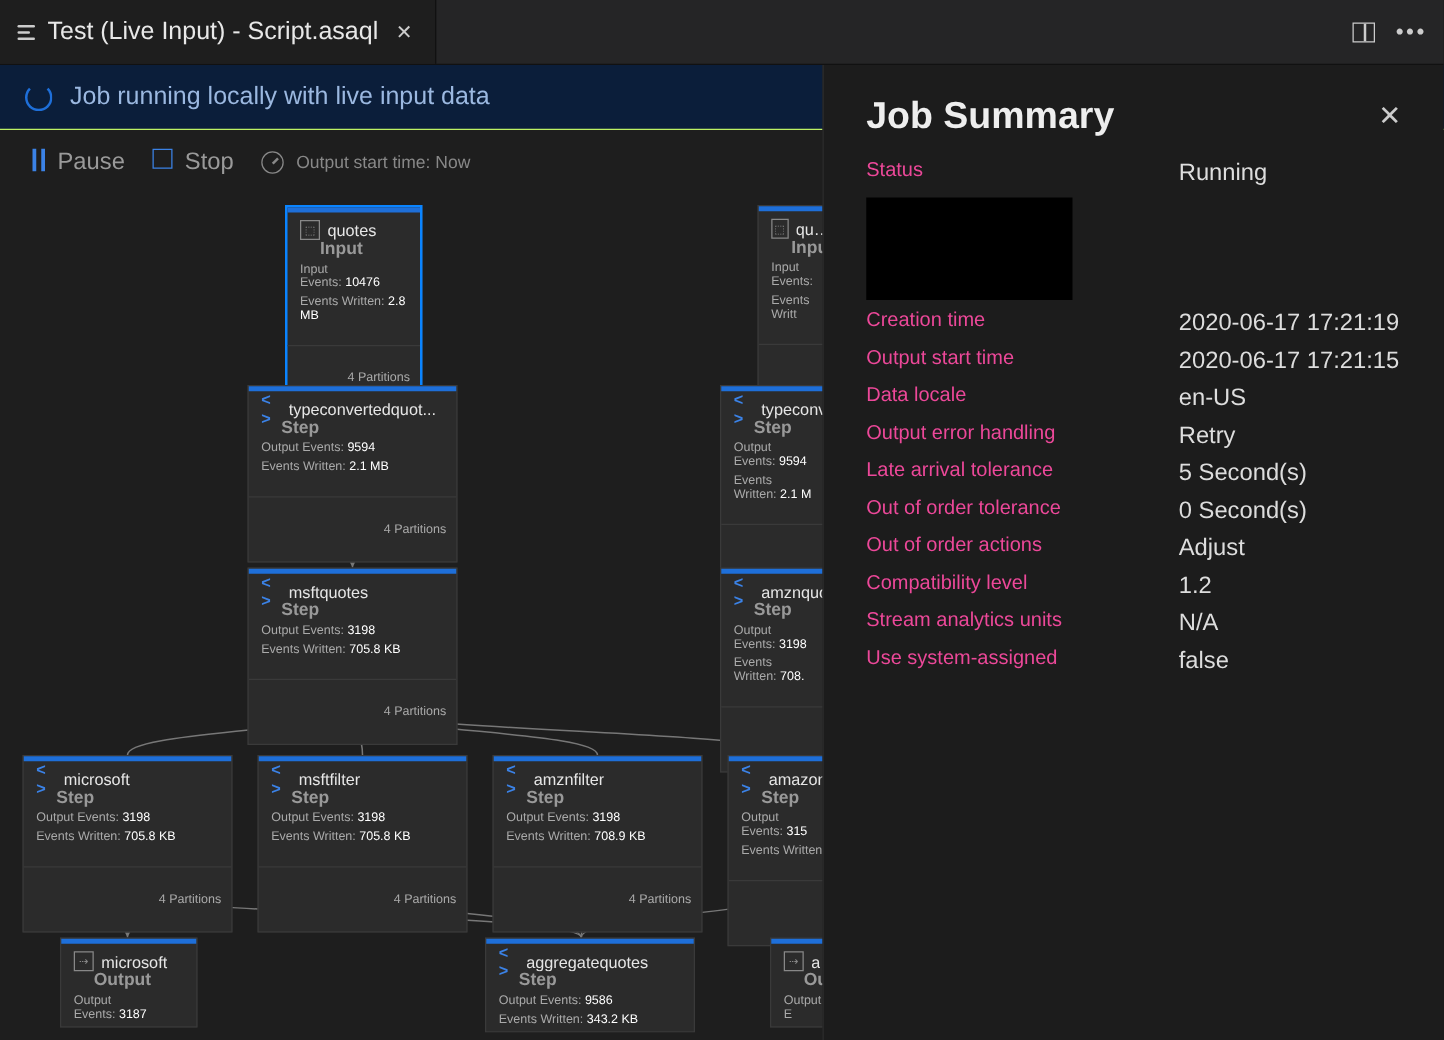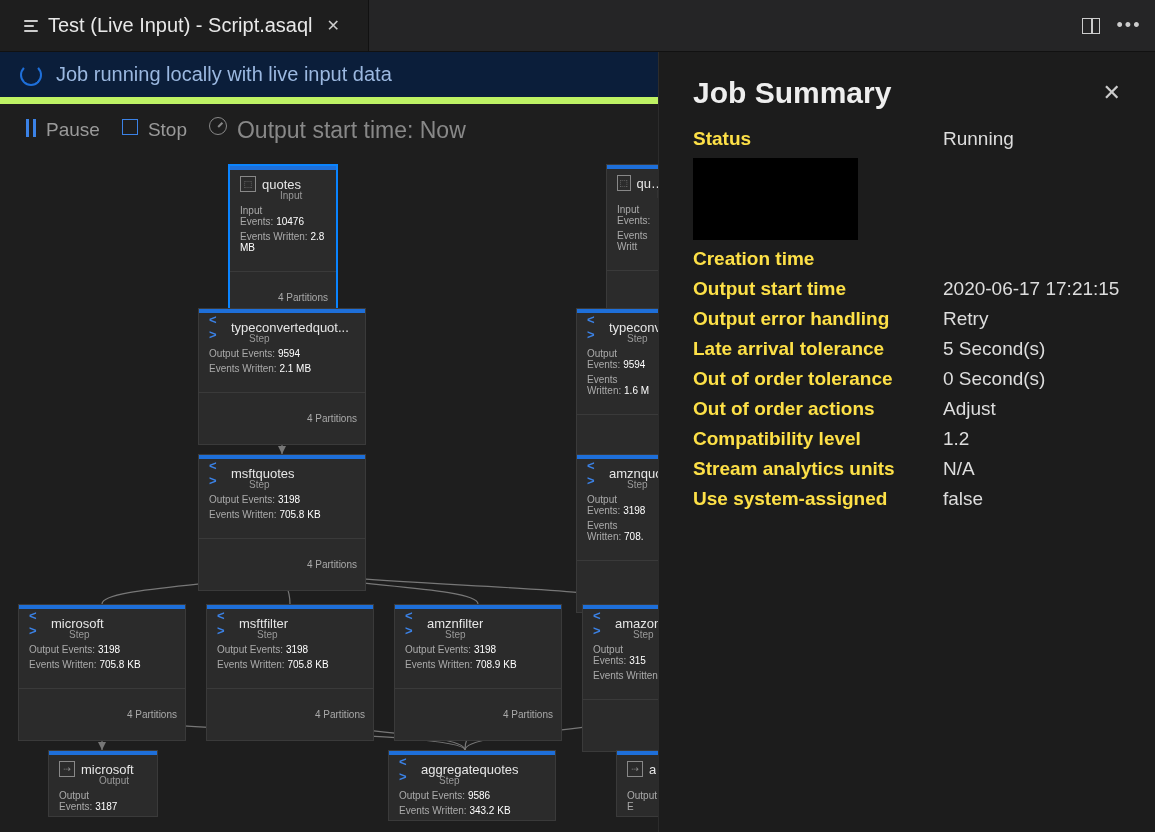--- a/index.html
+++ b/index.html
@@ -17,21 +17,21 @@
     display: flex;
     align-items: center;
     height: 52px;
     background: #252526;
     border-bottom: 1px solid #111;
   }
   .tab {
     display: flex;
     align-items: center;
     gap: 10px;
-    padding: 0 24px;
+    padding: 0 14px;
     height: 100%;
     background: #1e1e1e;
     border-right: 1px solid #111;
   }
   .tab .menu-icon { display:flex; flex-direction:column; gap:3px; cursor:pointer; }
   .tab .menu-icon span { width:14px; height:2px; background:#ccc; border-radius:1px; }
   .tab .menu-icon span:nth-child(2){width:10px;}
   .tab .menu-icon span:nth-child(3){width:14px;}
   .tab-title { color:#e8e8e8; font-size:20px; }
   .tab-close { font-size:16px; color:#ccc; cursor:pointer; padding:2px 4px;}
@@ -43,21 +43,21 @@
   .more-dots { letter-spacing:2px; font-size:18px; }
 
   
   .statusbar {
     height:52px;
     display:flex;
     align-items:center;
     gap:14px;
     padding:0 20px;
     background:#0b1e3a;
-    border-bottom:7px solid #bef264;
+    border-bottom:1px solid #bef264;
   }
   .spinner {
     width:22px;height:22px;border:2.5px solid #1e6fd9;border-top-color:transparent;border-radius:50%;
     animation:spin 1.2s linear infinite;
   }
   @keyframes spin{to{transform:rotate(360deg)}}
   .status-text { color:#9bb8e0; font-size:20px; }
 
   
   .toolbar {
@@ -68,21 +68,21 @@
     background:#1e1e1e;
   }
   .tb-btn { display:flex; gap:10px; cursor:pointer; color:#9a9a9a; font-size:19px; }
   .pause-glyph { display:flex; gap:4px;}
   .pause-glyph span{width:3px;height:18px;background:#3b82e6;}
   .stop-glyph { width:16px;height:16px;border:1.5px solid #3b82e6; }
   .clock-glyph {
     width:18px;height:18px;border:1.5px solid #888;border-radius:50%;position:relative;
   }
   .clock-glyph::after{content:'';position:absolute;left:50%;top:50%;width:6px;height:1.5px;background:#888;transform-origin:left;transform:rotate(-45deg);}
-  .output-time { color:#888; font-size:23px; }
+  .output-time { color:#888; font-size:14px; }
 
   
   .canvas {
     position:absolute;
     left:12px; top:156px;
     width:660px; height:670px;
     overflow:hidden;
   }
   .node {
     position:absolute;
@@ -92,21 +92,21 @@
     color:#d0d0d0;
     width:168px;
   }
   .node.selected { border:2px solid #0a84ff; }
   .node .header-strip { height:4px; background:#1e6fd9; }
   .node .body { padding:6px 10px 4px; }
   .node .row1 { display:flex; align-items:center; gap:6px; }
   .node .nicon { width:16px;height:16px;border:1px solid #888;display:flex;align-items:center;justify-content:center;font-size:9px;color:#888;}
   .node .nicon.step { border:none; color:#3b82e6; font-weight:bold; font-size:13px; }
   .node .nname { font-size:13px; color:#e6e6e6; white-space:nowrap; overflow:hidden; text-overflow:ellipsis; }
-  .node .ntype { font-size:10px; color:#999; margin-left:40px; margin-top:-2px; }
+  .node .ntype { font-size:14px; color:#999; margin-left:16px; margin-top:-2px;font-weight:bold; }
   .node .stat { font-size:10px; color:#aaa; margin-top:4px; }
   .node .stat b { color:#fff; font-weight:normal; }
   .node .footer { border-top:1px solid #3a3a3a; text-align:right; padding:20px 8px; font-size:10px; color:#aaa; }
   .node .spacer { height:14px; }
 
   svg.edges { position:absolute; left:0; top:0; width:100%; height:100%; pointer-events:none; }
   svg.edges path { stroke:#777; stroke-width:1.2; fill:none; }
   svg.edges polygon { fill:#777; }
 
   
@@ -115,21 +115,21 @@
     right:0; top:52px;
     width:497px;
     height:780px;
     background:#1c1c1c;
     padding:24px 34px;
     border-left:1px solid #2c2c2c;
   }
   .panel h1 { font-size:30px; font-weight:600; color:#eee; margin-bottom:18px; display:flex; justify-content:space-between; align-items:center;}
   .panel-close { cursor:pointer; font-size:22px; color:#ccc; font-weight:normal; }
   .kv { display:flex; align-items:flex-start; margin-bottom:8px; }
-  .kv .k { width:250px; font-size:19px; font-weight:700; color:#fde047; }
+  .kv .k { width:250px; font-size:16px; font-weight:400; color:#ec4899; }
   .kv .v { flex:1; font-size:19px; color:#ddd; }
   .jobid-black { width:165px; height:82px; background:#000; }
 </style>
 </head>
 <body>
 
 <div class="tabbar">
   <div class="tab">
     <div class="menu-icon">
         <span></span>
@@ -239,21 +239,21 @@
   </div>
   <div class="node" style="left:564px;top:152px;width:100px">
     <div class="header-strip"></div>
       <div class="body">
       <div class="row1">
           <div class="nicon step">&lt; &gt;</div>
           <span class="nname">typeconv</span>
         </div>
       <div class="ntype">Step</div>
       <div class="stat"><span>Output Events:</span>&nbsp;<b>9594</b></div>
-      <div class="stat">Events Written:&nbsp;<b>1.6 M</b></div>
+      <div class="stat">Events Written:&nbsp;<b>2.1 M</b></div>
         <div class="spacer"></div>
       </div>
     <div class="footer">&nbsp;</div>
   </div>
 
   <div class="node" style="left:186px;top:298px">
     <div class="header-strip"></div>
       <div class="body">
       <div class="row1">
           <div class="nicon step">&lt; &gt;</div>
@@ -383,26 +383,31 @@
       <div class="k">Status</div>
       <div class="v">Running</div>
     </div>
   <div class="kv">
       <div class="v">
         <div class="jobid-black"></div>
       </div>
     </div>
   <div class="kv">
       <div class="k">Creation time</div>
+      <div class="v">2020-06-17 17:21:19</div>
     </div>
   <div class="kv">
       <div class="k">Output start time</div>
       <div class="v">2020-06-17 17:21:15</div>
     </div>
   <div class="kv">
+      <div class="k">Data locale</div>
+      <div class="v">en-US</div>
+    </div>
+  <div class="kv">
       <div class="k">Output error handling</div>
       <div class="v">Retry</div>
     </div>
   <div class="kv">
       <div class="k">Late arrival tolerance</div>
       <div class="v">5 Second(s)</div>
     </div>
   <div class="kv">
       <div class="k">Out of order tolerance</div>
       <div class="v">0 Second(s)</div>

